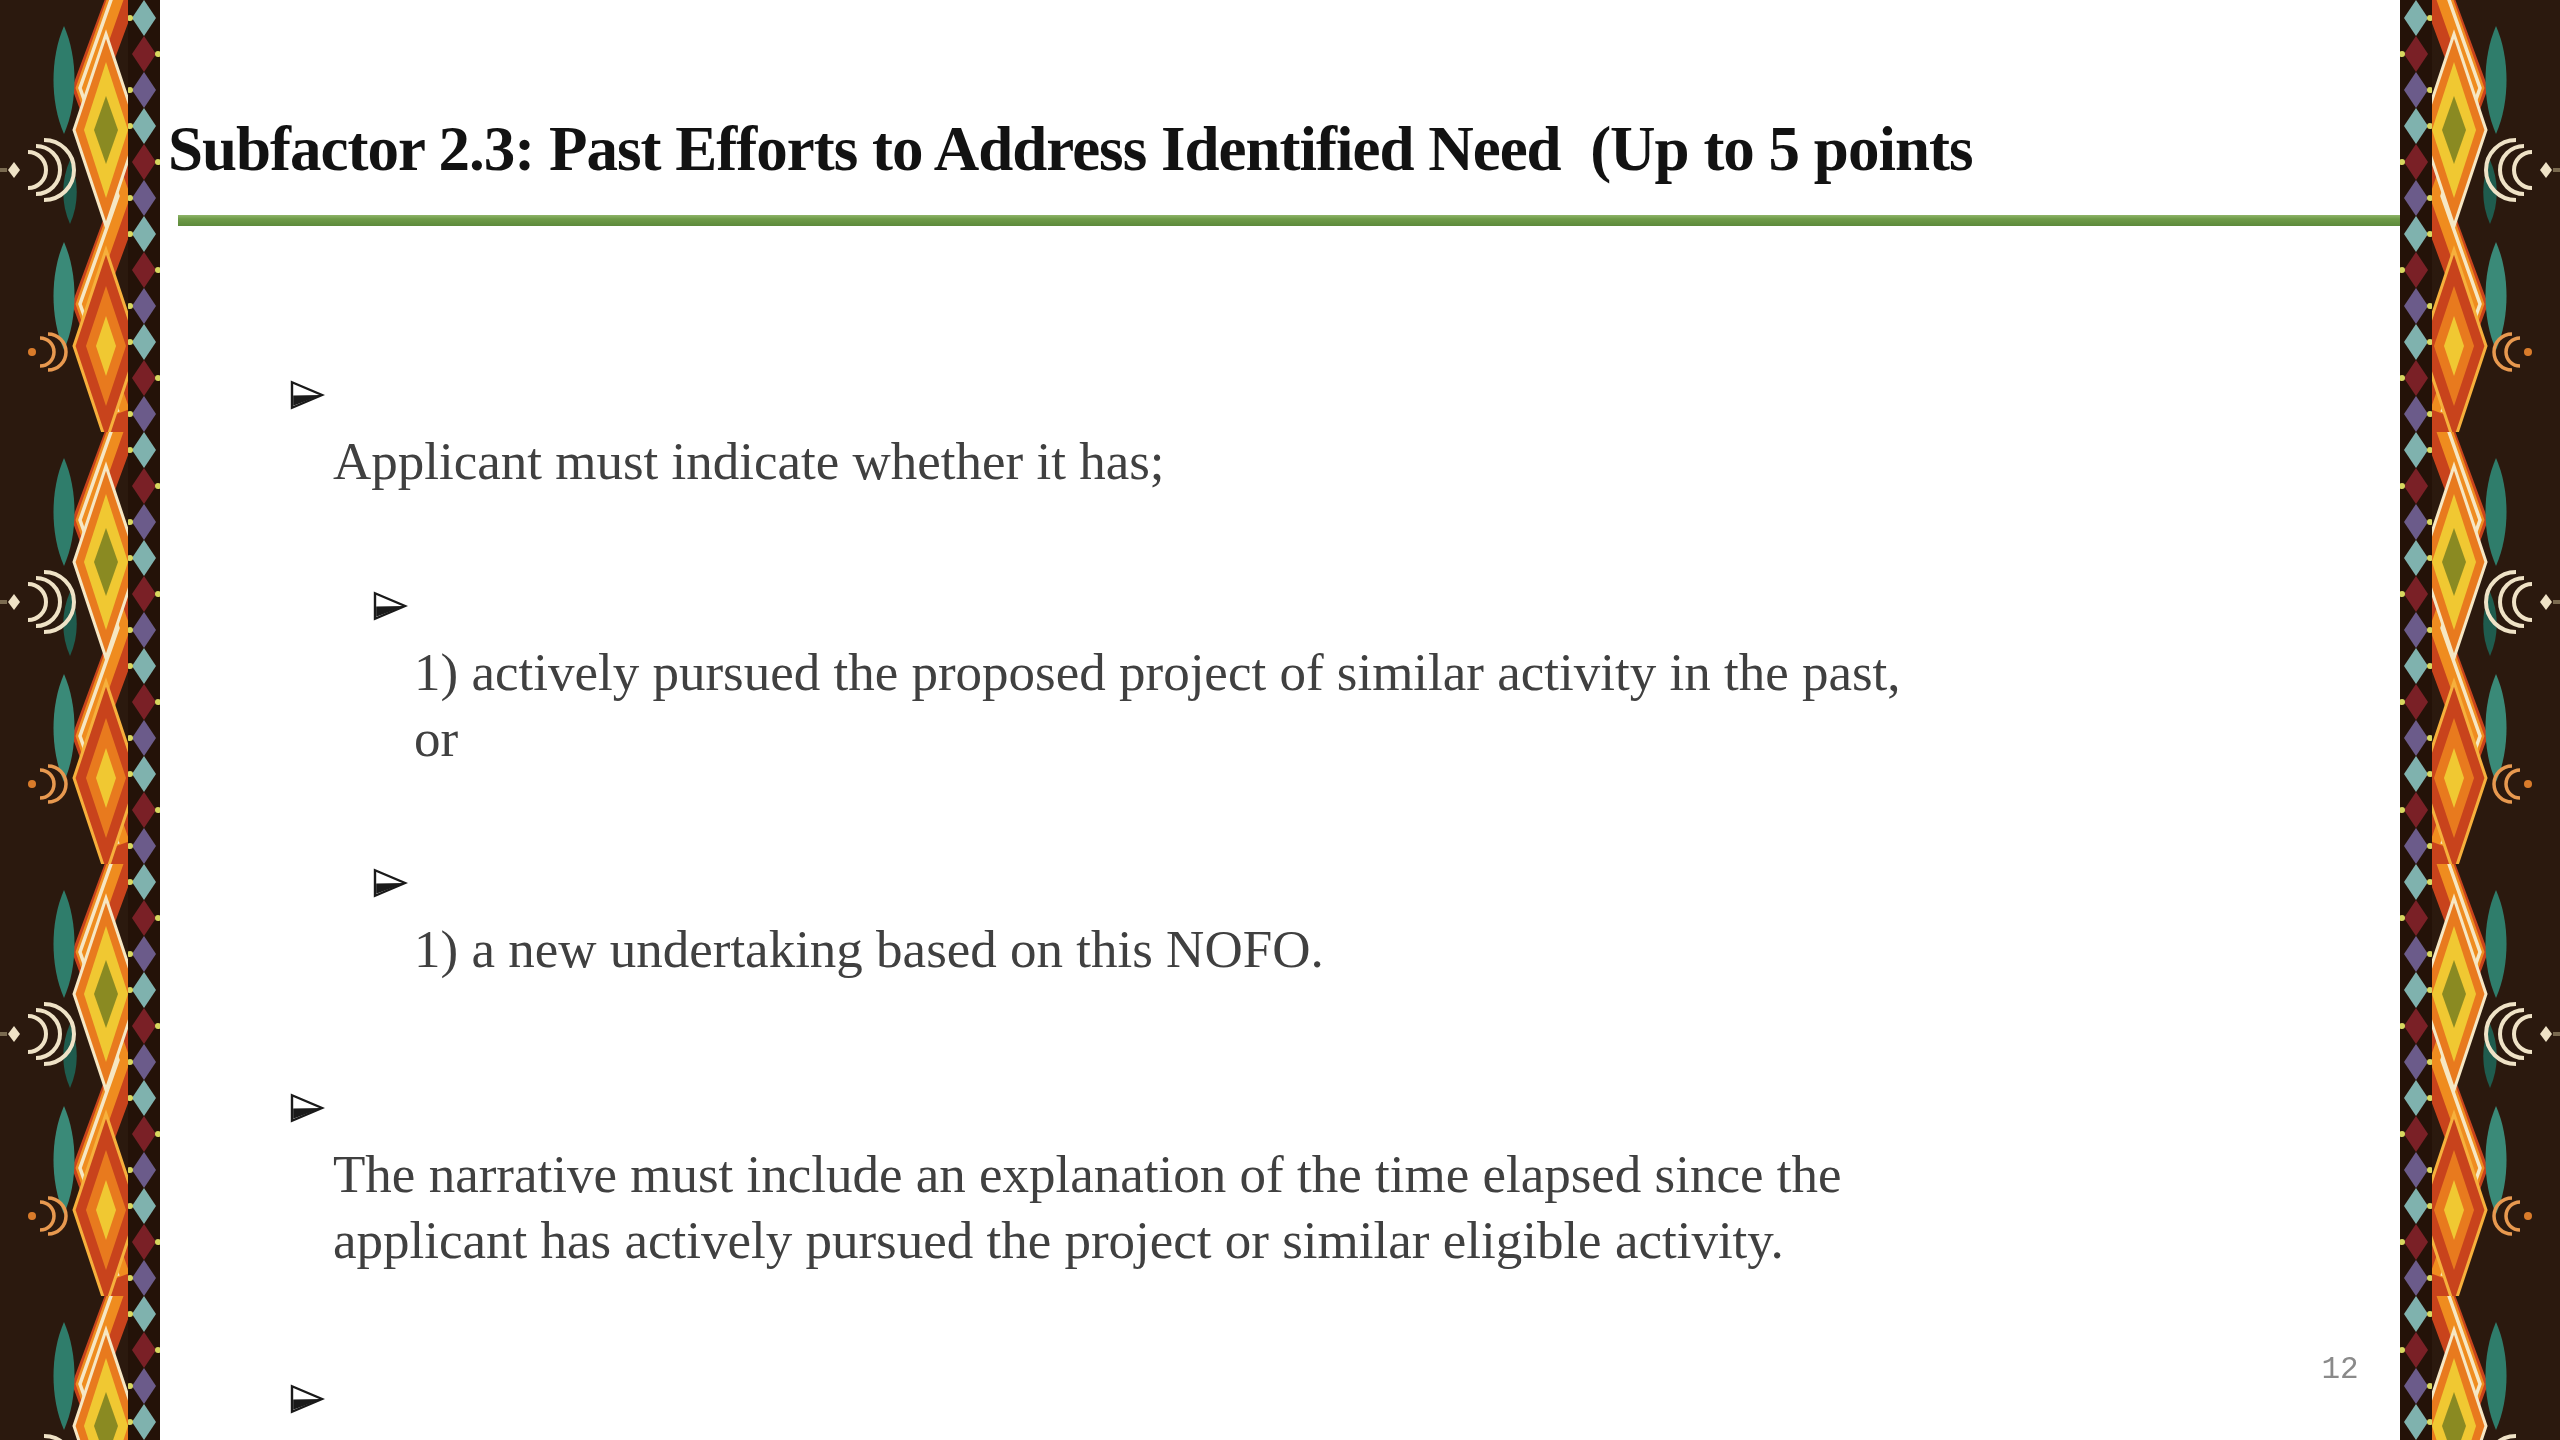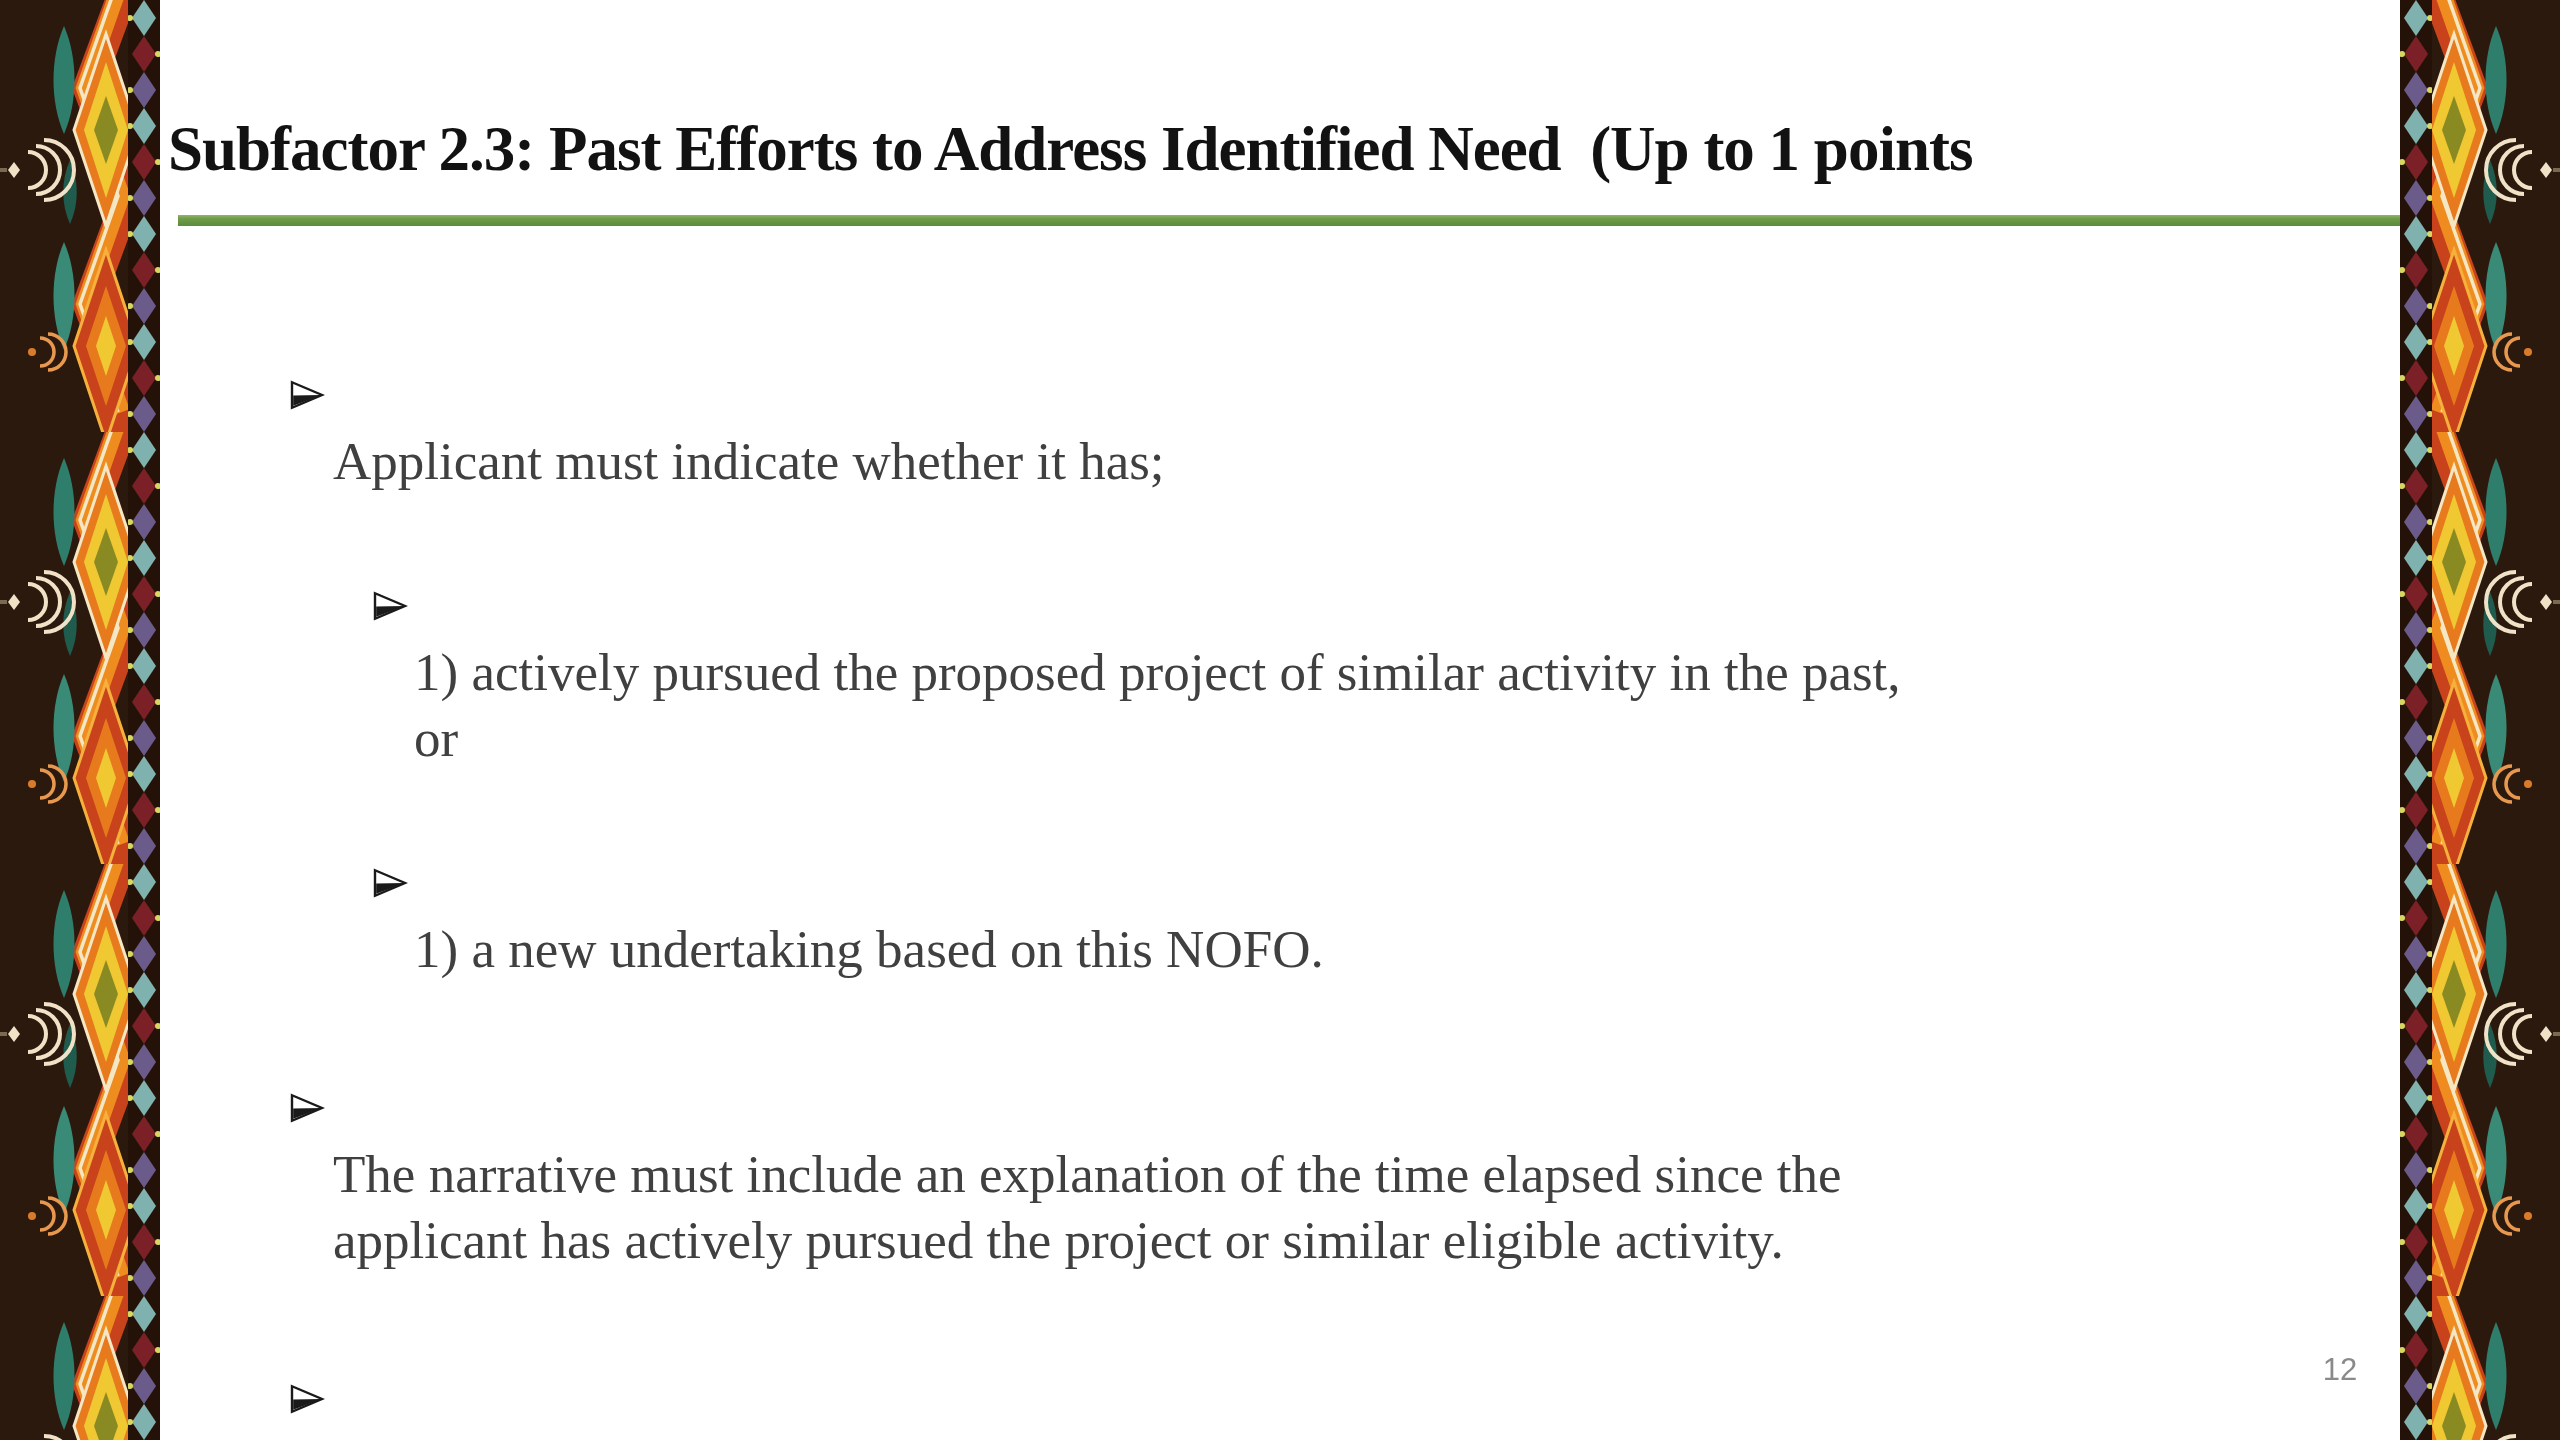--- a/index.html
+++ b/index.html
@@ -61,21 +61,21 @@
     width:36px;height:36px;
   }
   li.l1 .bullet{left:289px;}
   li.l2 .bullet{left:372px;}
   .bullet svg{display:block;width:36px;height:36px;}
   #page-number{
     position:absolute;
     left:2300px;top:1352px;
     width:80px;
     text-align:center;
-    font-family:Liberation Sans, sans-serif;
+    font-family:Liberation Mono, monospace;
     font-size:31px;
     color:#8a8a8a;
   }
 </style>
 </head>
 <body>
 
 <div id="slide">
 
   <div id="border-left" class="border-strip">
@@ -167,21 +167,21 @@
           <circle cx="32" cy="352" r="4" fill="#d97b2a"></circle>
           <rect x="128" y="0" width="32" height="432" fill="url(#ck_B)"></rect>
         </pattern>
       </defs>
       <rect width="160" height="1440" fill="url(#wv_B)"></rect>
     </svg>
   </div>
 
   <div id="content">
 
-    <h1 id="slide-title">Subfactor 2.3: Past Efforts to Address Identified Need  (Up to 1 points</h1>
+    <h1 id="slide-title">Subfactor 2.3: Past Efforts to Address Identified Need  (Up to 5 points</h1>
 
     <div id="title-underline"></div>
 
     <ul id="bullet-list">
 
       <li class="l1">
         <span class="bullet">
           <svg viewBox="0 0 24 24">
               <polygon points="2,3.5 22,12 2,20.5" fill="#ffffff" stroke="#1a1a1a" stroke-width="1.6"></polygon>
               <polygon points="2.8,19.2 22,12 2.8,12.4" fill="#1a1a1a"></polygon>

